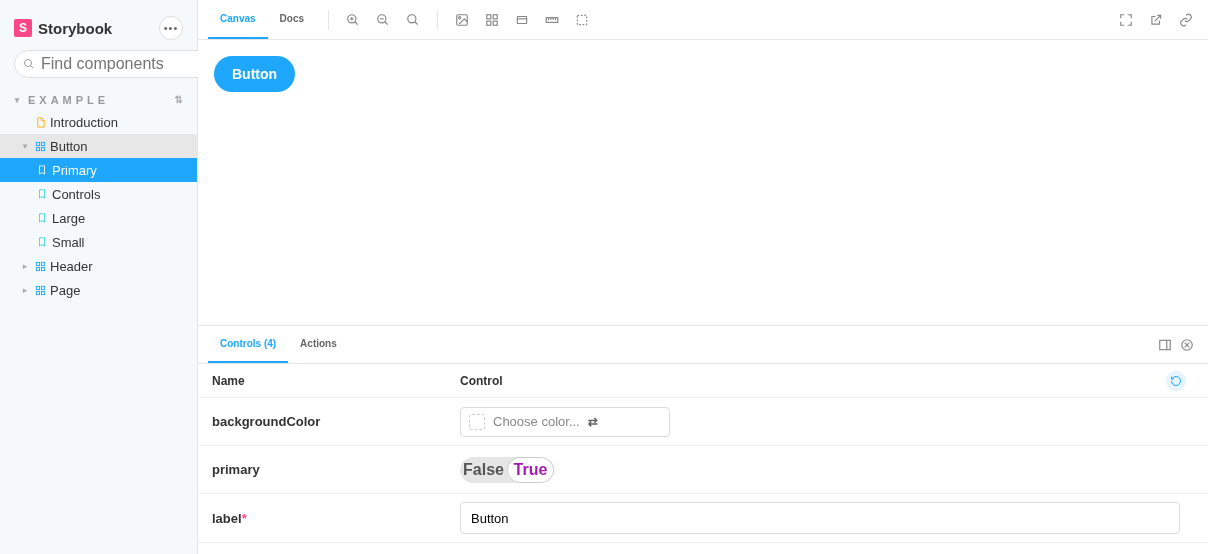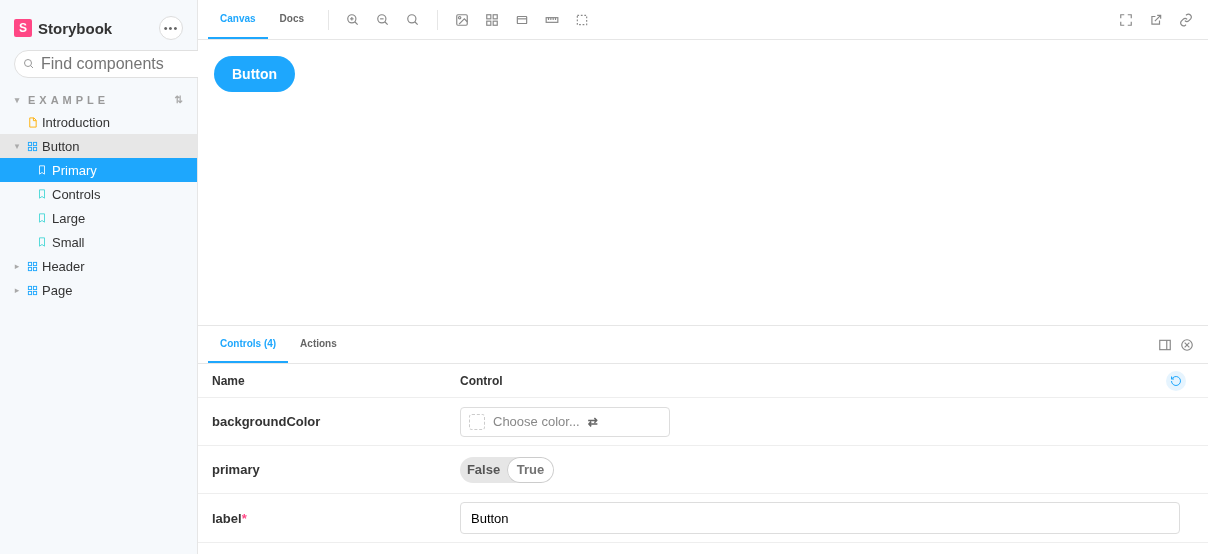--- a/index.html
+++ b/index.html
@@ -114,21 +114,21 @@
       color: #333;
     }
     .tree-row {
       display: flex;
       align-items: center;
       height: 24px;
       padding-left: 6px;
       gap: 4px;
       cursor: pointer;
     }
-    .tree-row.level-0 { padding-left: 12px; }
+    .tree-row.level-0 { padding-left: 20px; }
     .tree-row.level-1 { padding-left: 22px; }
     .caret {
       width: 10px;
       font-size: 9px;
       color: #aaa;
       display: inline-block;
       text-align: center;
     }
     .doc-icon, .comp-icon, .story-icon {
       width: 12px; height: 12px;
@@ -269,38 +269,38 @@
       border-radius: 3px;
     }
     .swap-icon { font-weight: 700; color: #666; font-size: 12px; }
     .toggle {
       display: flex;
       width: 94px;
       height: 26px;
       border-radius: 14px;
       background: #e6e6e6;
       align-items: center;
-      font-size: 13px;
+      font-size: 16px;
       font-weight: 700;
       color: #555;
       overflow: hidden;
     }
     .toggle .opt {
       flex: 1;
       display: flex;
       align-items: center;
       justify-content: center;
       height: 100%;
       cursor: pointer;
     }
     .toggle .opt.sel {
       background: #fff;
       border-radius: 14px;
       box-shadow: 0 0 0 1px #ccc inset;
-      color: #737373;
+      color: #a21caf;
     }
     .text-input {
       width: 720px;
       height: 32px;
       border: 1px solid #ddd;
       border-radius: 4px;
       padding: 0 10px;
       font-size: 13px;
       resize: none;
     }

